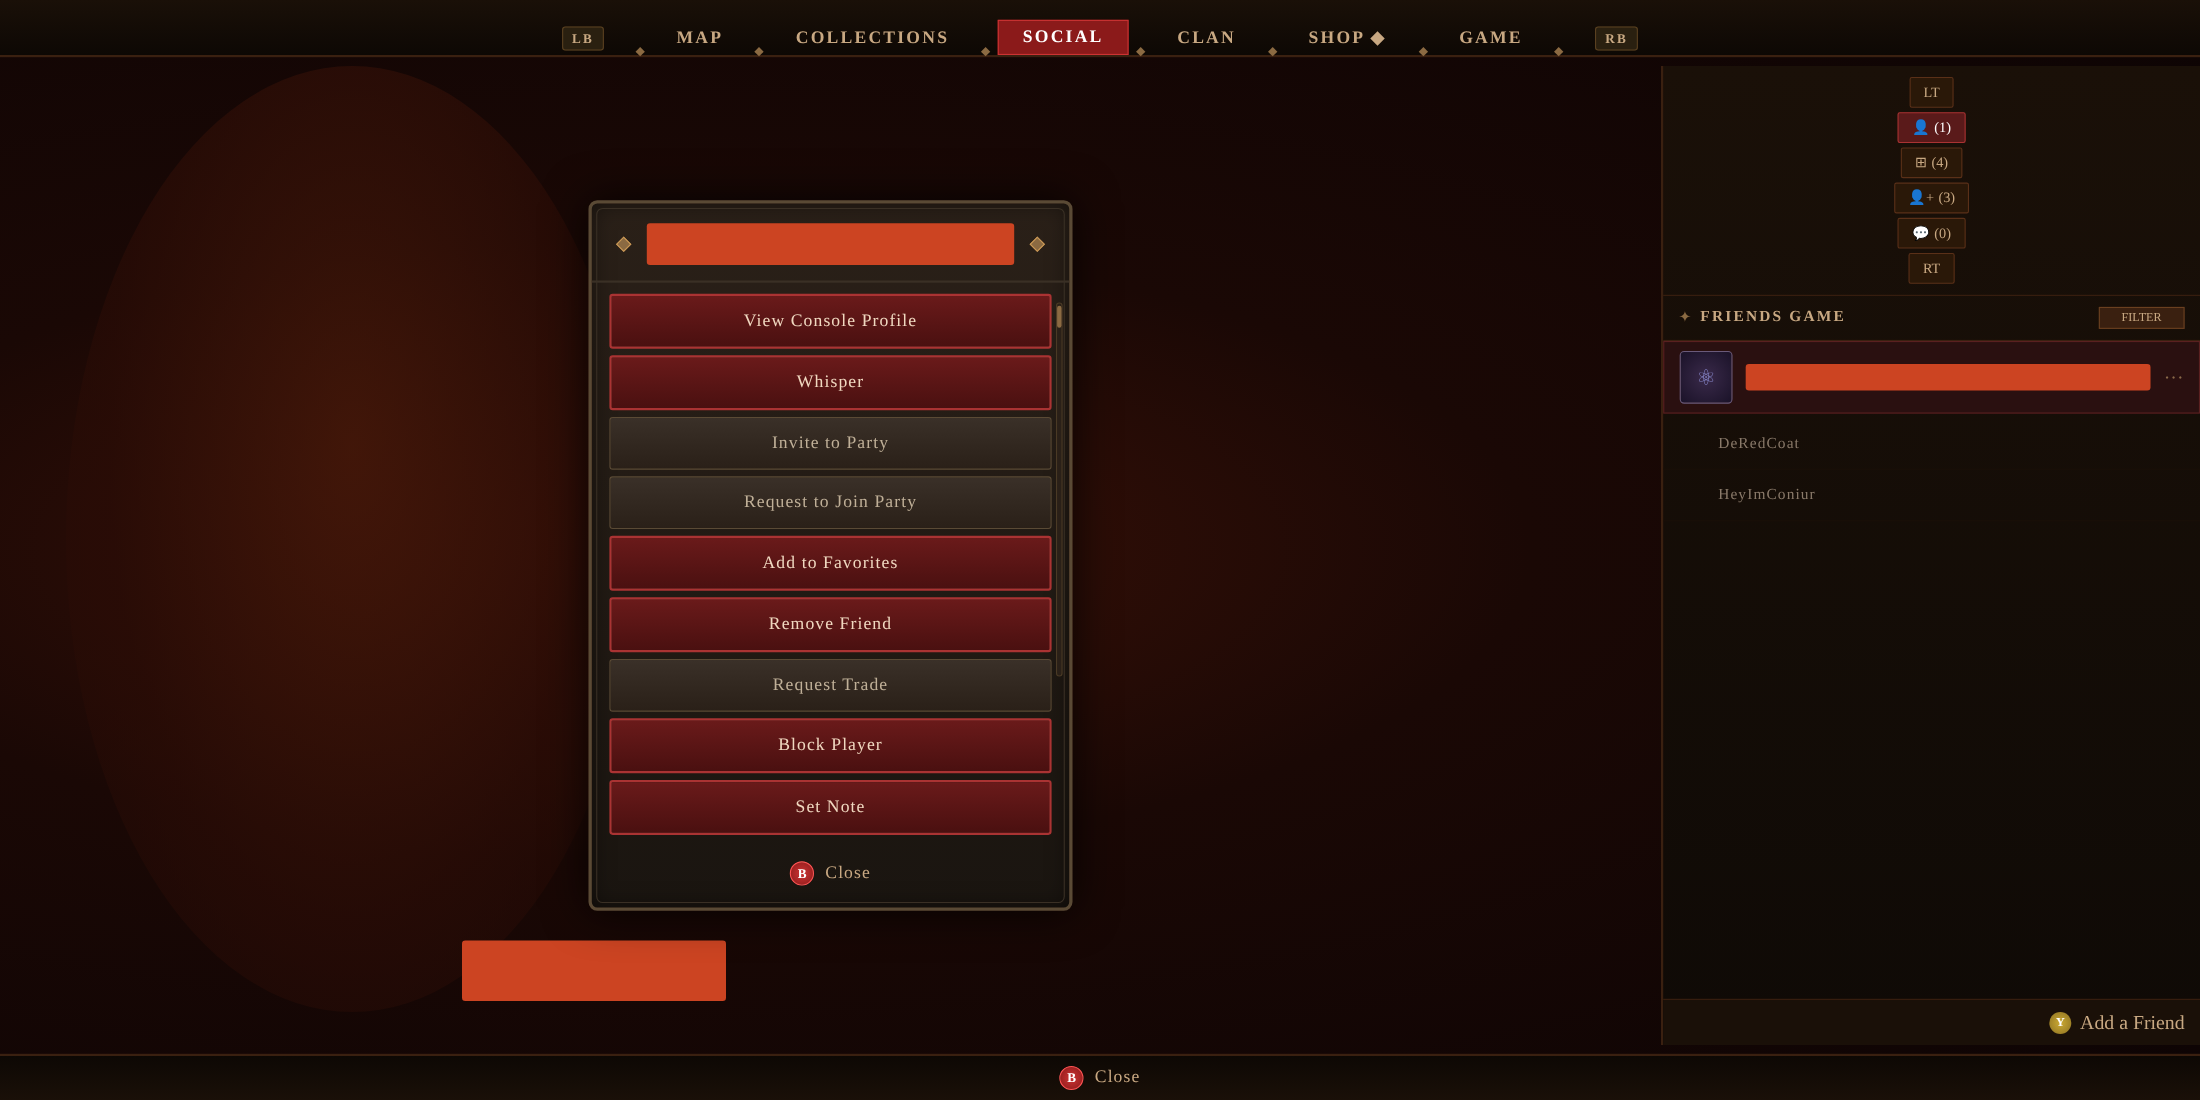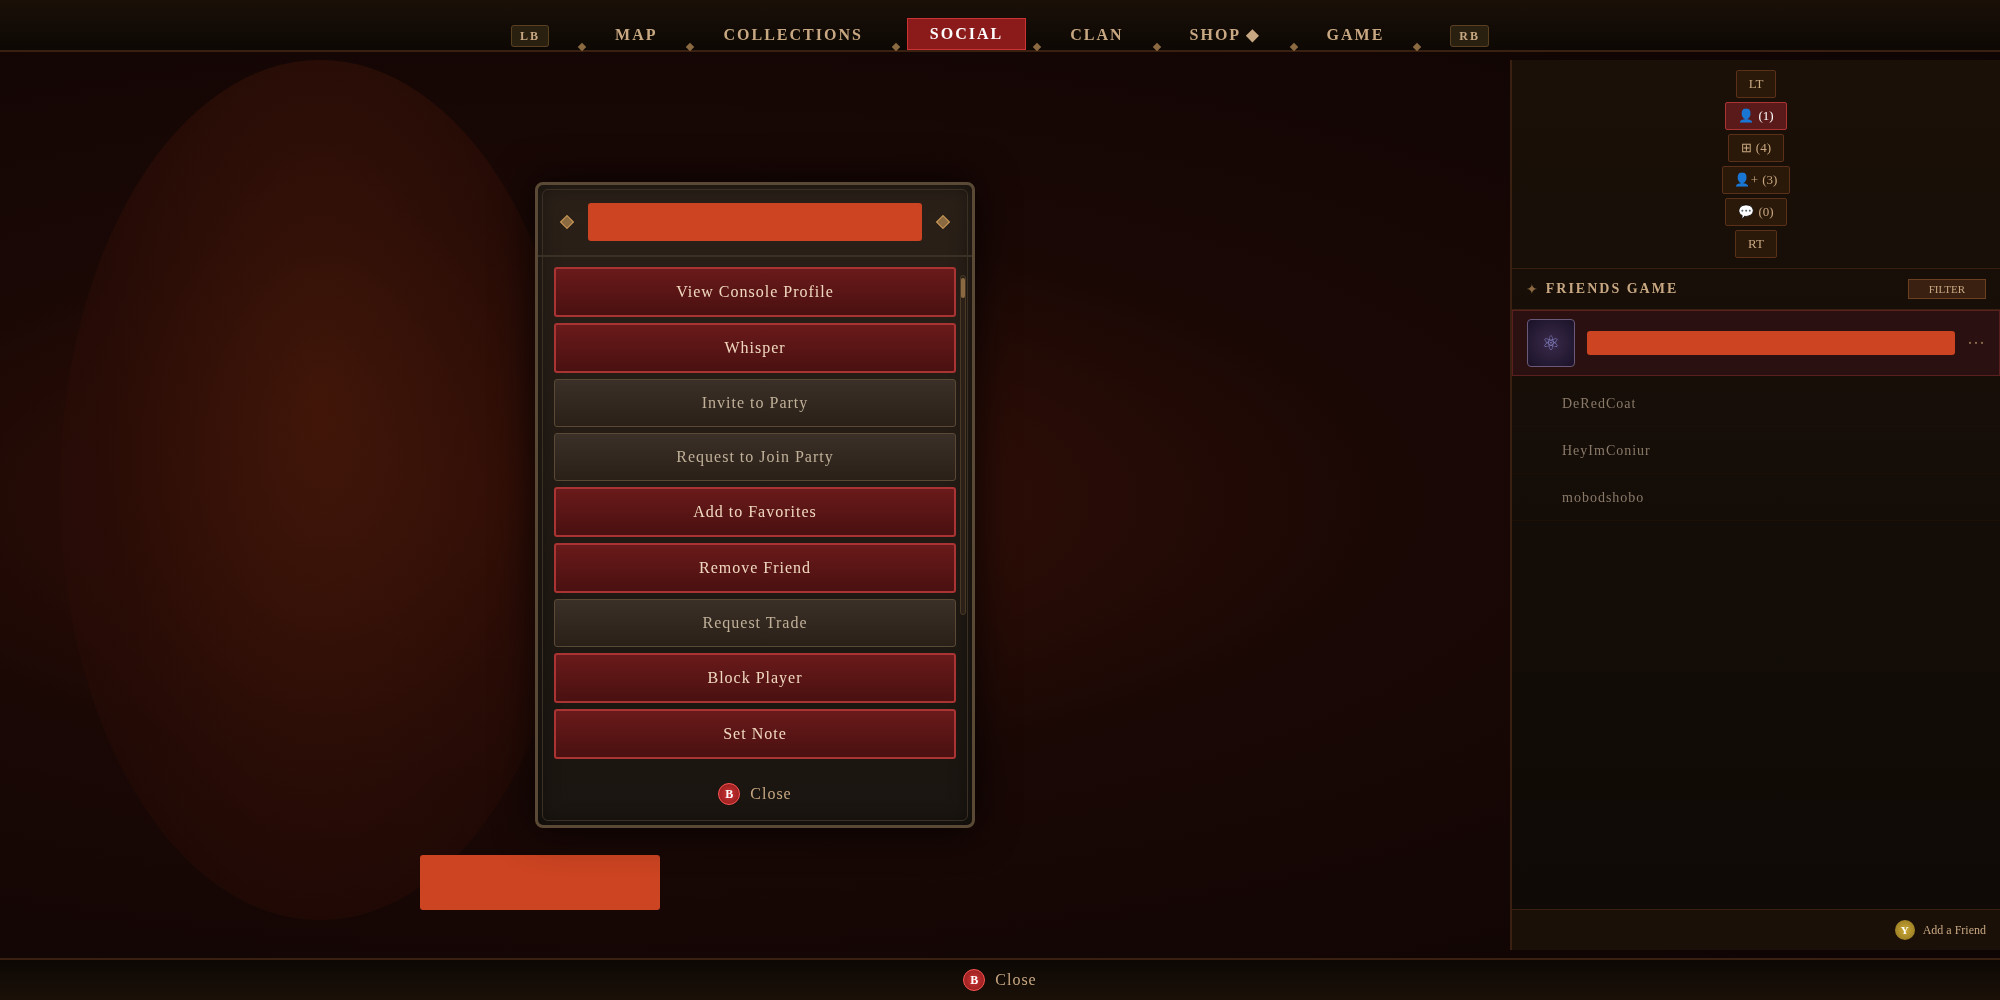--- a/index.html
+++ b/index.html
@@ -258,21 +258,21 @@
       display: flex;
       align-items: center;
       justify-content: center;
       color: white;
       font-size: 11px;
       font-weight: bold;
     }
 
     .add-friend-label {
       color: #c8a882;
-      font-size: 12px;
+      font-size: 18px;
     }
 
     
     .modal-overlay {
       position: absolute;
       top: 52px;
       left: 0;
       right: 490px;
       bottom: 42px;
       display: flex;
@@ -499,23 +499,20 @@
     <div class="friend-more-btn">···</div>
   </div>
 
   <div class="friends-list-content">
     <div class="friend-list-item">
       <span class="fname">DeRedCoat</span>
     </div>
     <div class="friend-list-item">
       <span class="fname">HeyImConiur</span>
     </div>
-    <div class="friend-list-item">
-      <span class="fname">mobodshobo</span>
-    </div>
   </div>
 
   <div class="add-friend-bar">
     <div class="y-button">Y</div>
     <span class="add-friend-label">Add a Friend</span>
   </div>
 </div>
 
 <div class="bottom-bar">
   <div class="b-button">B</div>

